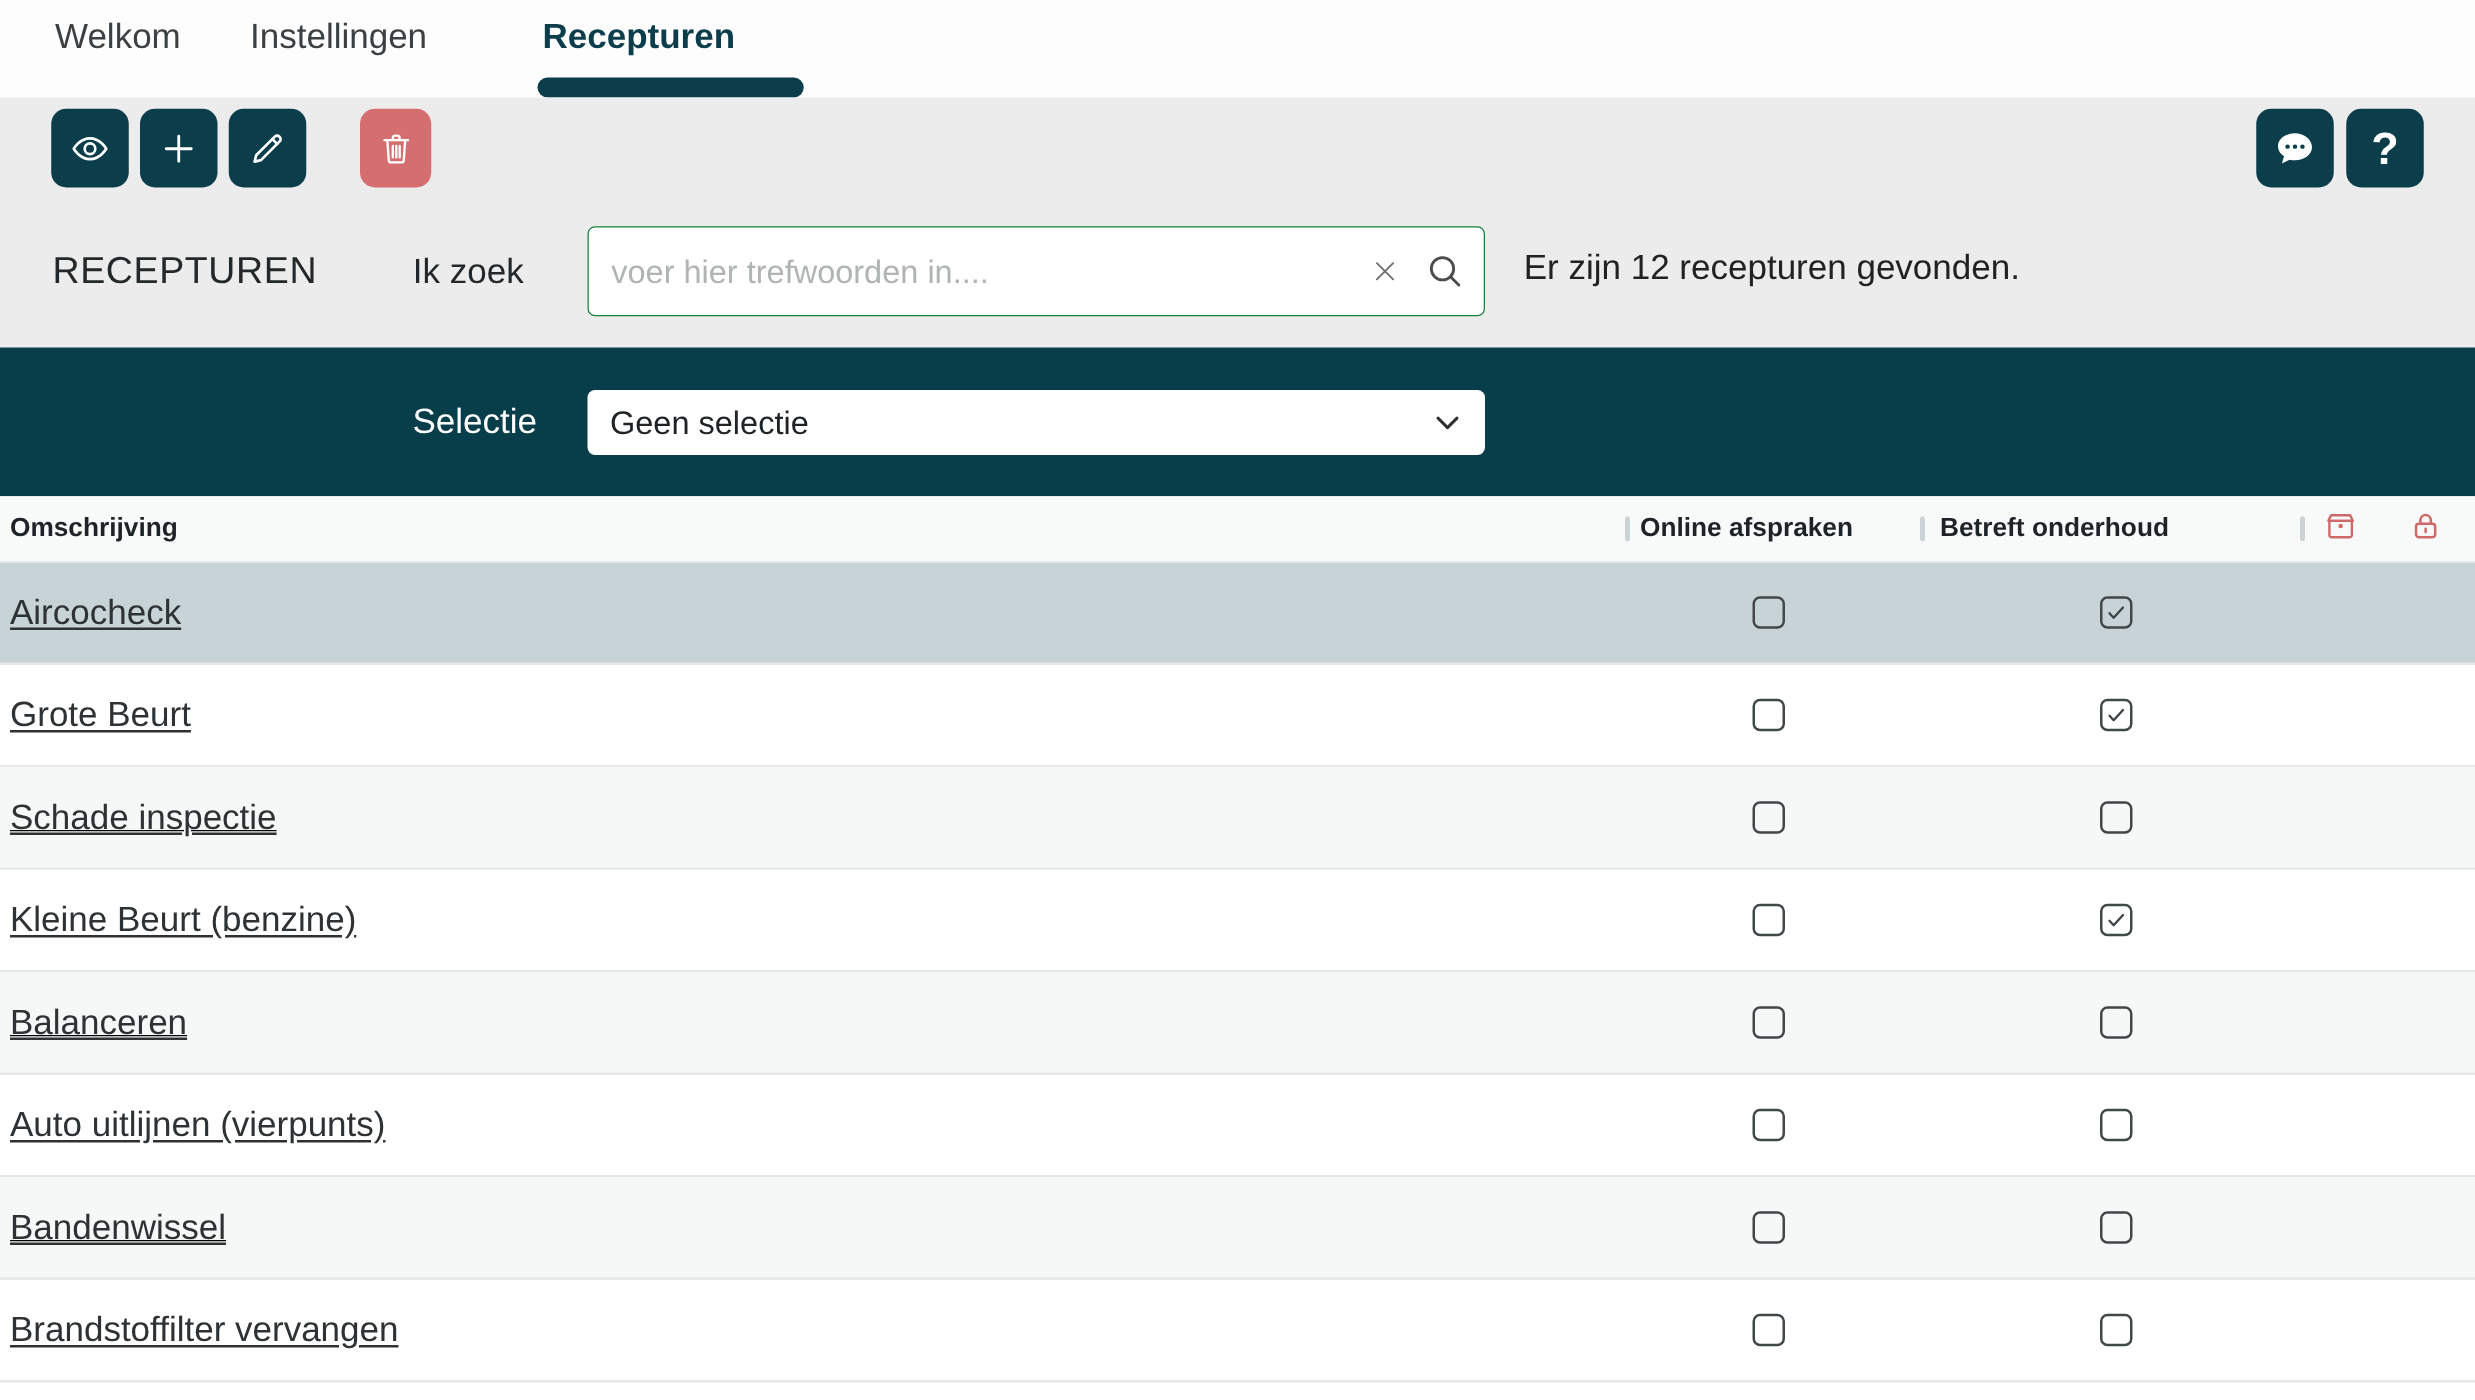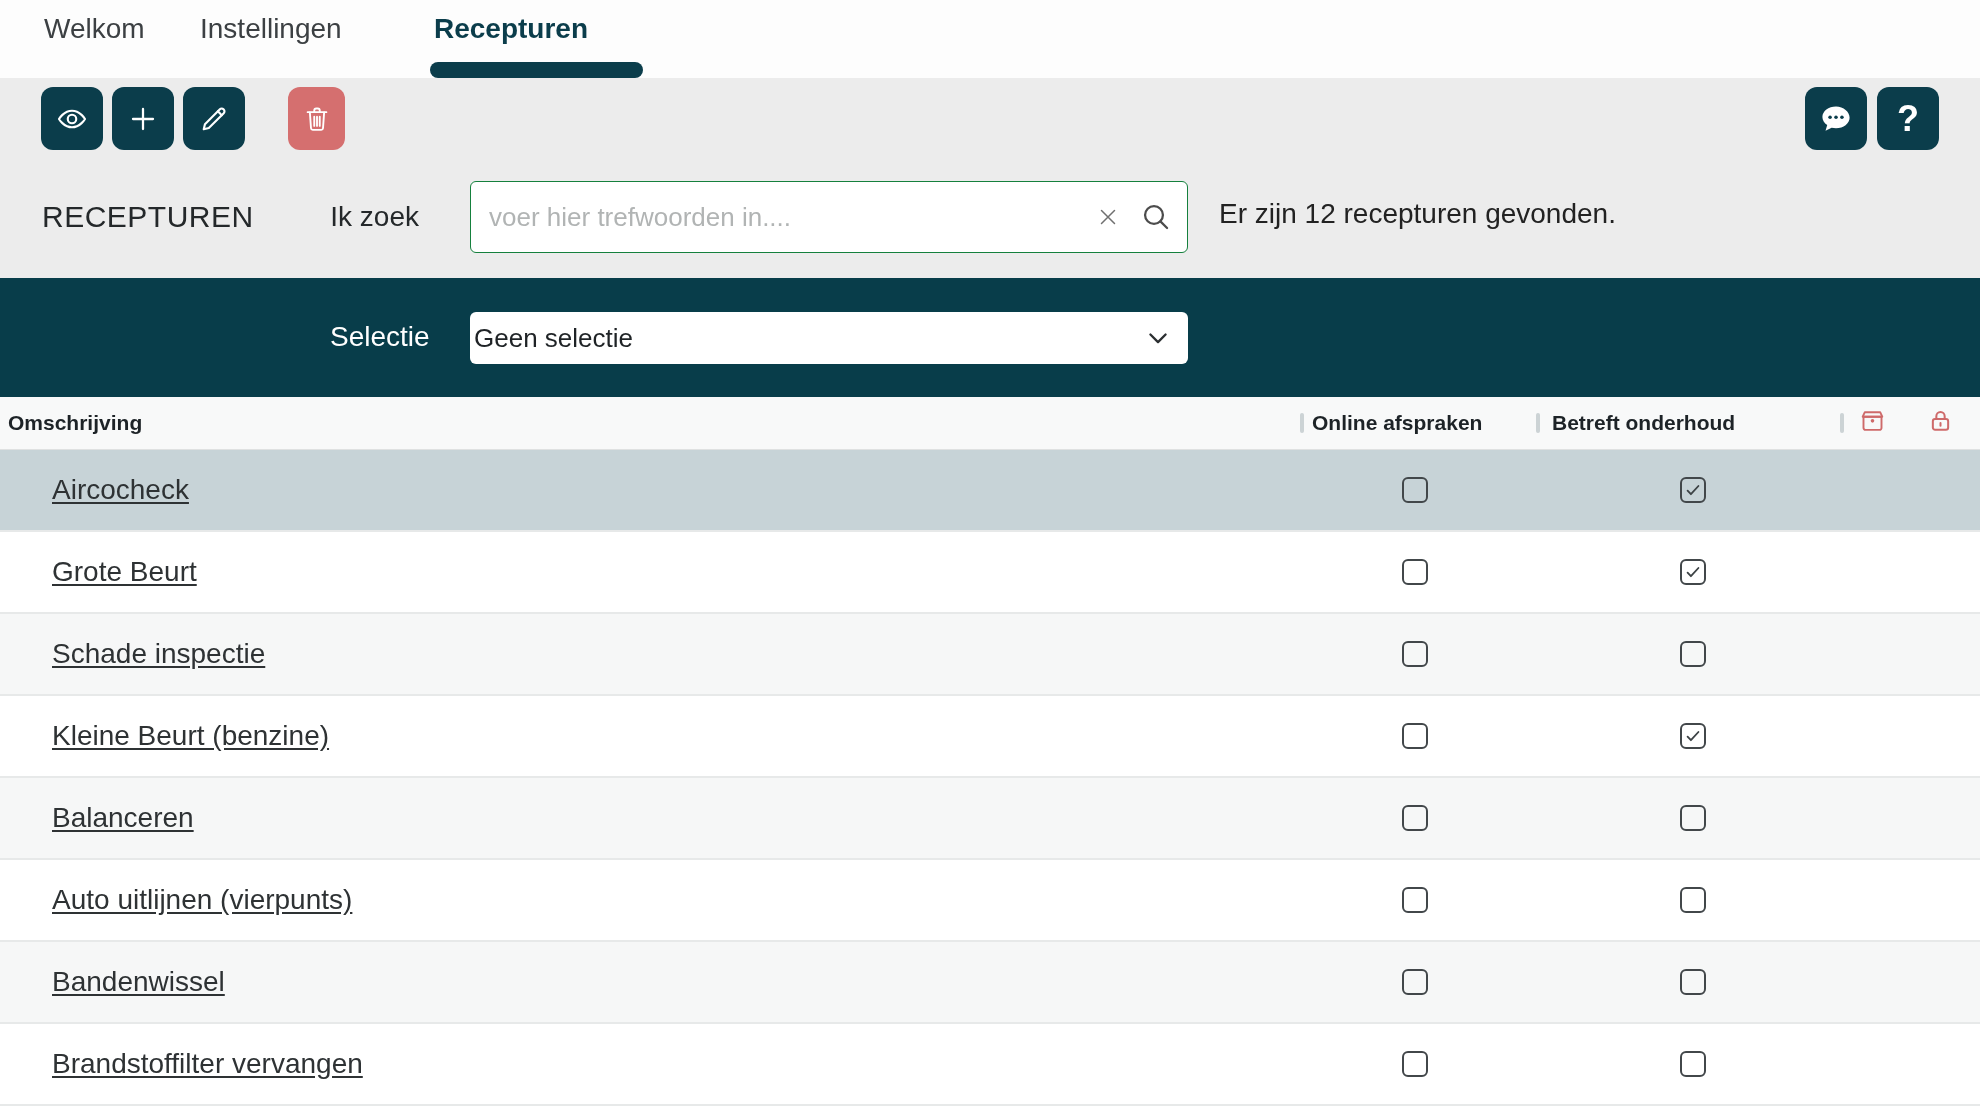--- a/index.html
+++ b/index.html
@@ -33,21 +33,21 @@
   .search-input::placeholder{color:#b1b4b4;}
   .input-icon{position:absolute;cursor:pointer;}
   .clear-icon{left:1096px;top:127px;}
   .mag-icon{left:1140px;top:123px;}
   .results-text{position:absolute;left:1219px;top:120px;font-size:28px;color:#222;}
 
   
   .tealband{position:absolute;left:0;top:278px;width:1980px;height:119px;background:#083d4a;}
   .selection-label{position:absolute;left:330px;top:43px;font-size:28px;color:#fff;}
   .dropdown{position:absolute;left:470px;top:34px;width:718px;height:52px;background:#fff;
-            border-radius:6px;display:flex;align-items:center;padding:0 4px;font-size:26px;
+            border-radius:6px;display:flex;align-items:center;padding:0 18px;font-size:26px;
             color:#1f2326;cursor:pointer;}
   .dropdown .chev{position:absolute;right:16px;top:12px;}
 
   
   .thead{position:absolute;left:0;top:397px;width:1980px;height:53px;background:#f8f9f9;
          border-bottom:1px solid #dfe1e1;display:flex;align-items:center;
          font-weight:700;font-size:21px;color:#1d2327;}
   .tbody{position:absolute;left:0;top:450px;width:1980px;height:670px;overflow:hidden;}
 
   .c-name{flex:1;padding-left:8px;}
@@ -56,24 +56,24 @@
   .c-pkg{width:55px;position:relative;display:flex;justify-content:center;align-items:center;}
   .c-lock{width:80px;display:flex;justify-content:center;align-items:center;}
 
   .vdiv{position:absolute;top:50%;transform:translateY(-50%);width:4px;height:20px;
         border-radius:2px;background:#ccd3d5;}
   .c-online .vdiv{left:10px;}
   .c-betreft .vdiv{left:-4px;}
   .c-pkg .vdiv{left:-5px;}
 
   .row{display:flex;align-items:center;height:82px;border-bottom:2px solid #e7e9e9;background:#fff;}
-  .row.alt{background:#f6f7f7;}
+  .row.alt{background:#f6f7f7;text-decoration:underline;}
   .row.selected{background:#c7d3d7;}
   .row .c-online,.row .c-betreft{padding-left:0;display:flex;justify-content:center;align-items:center;}
-  .row-link{font-size:28px;color:#2e3234;text-decoration:underline;text-underline-offset:3px;cursor:pointer;margin-left:44px;}
+  .row-link{font-size:28px;color:#2e3234;text-decoration:underline;text-underline-offset:3px;cursor:pointer;}
 
   .checkbox{width:26px;height:26px;border:2px solid #42474a;border-radius:6px;background:transparent;
             display:flex;align-items:center;justify-content:center;cursor:pointer;}
   .checkbox .tick{display:none;}
   .checkbox.checked .tick{display:block;}
 </style>
 </head>
 <body>
 
 <div class="screen">

